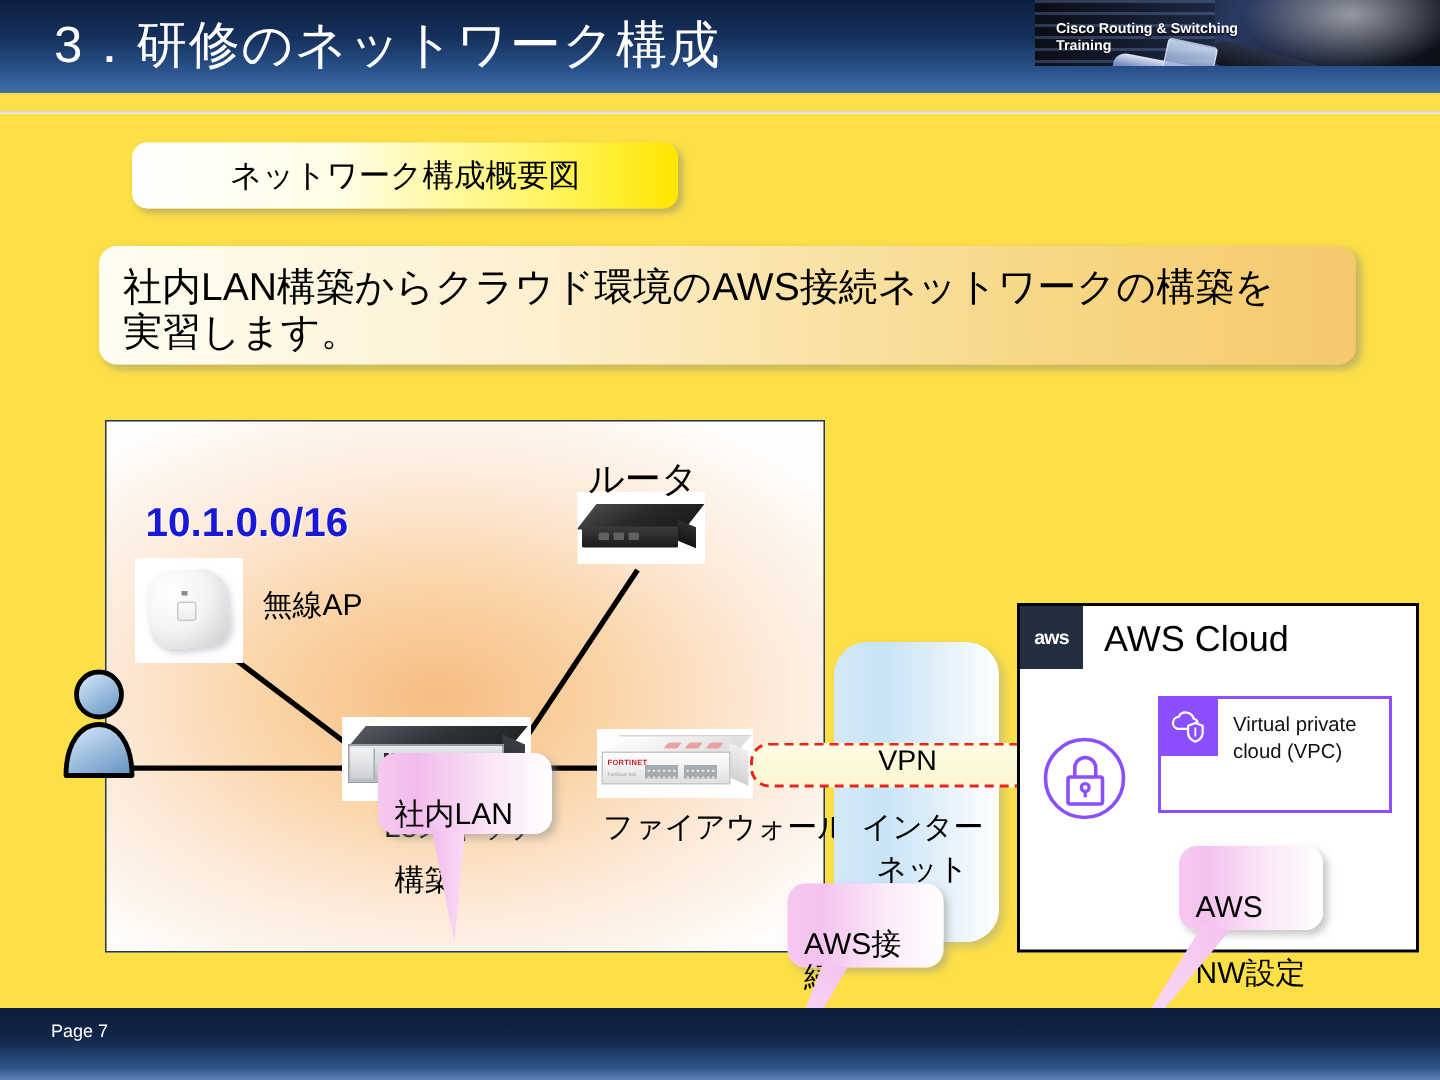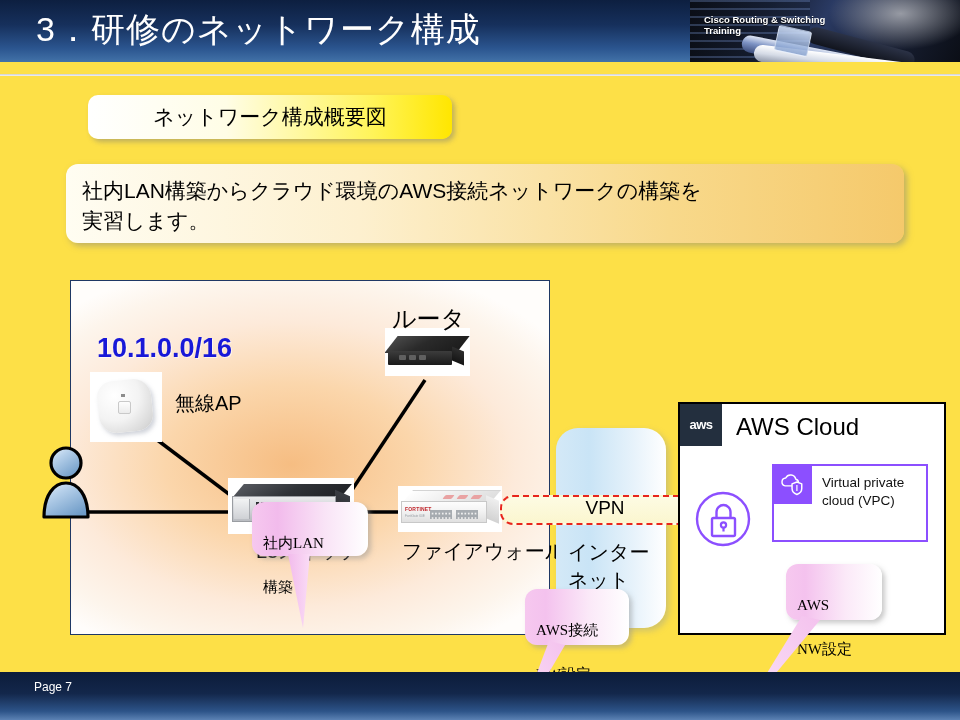--- a/index.html
+++ b/index.html
@@ -20,21 +20,21 @@
     position: absolute; left: 36px; top: 7px;
     font-size: 34px; color: #ffffff; letter-spacing: 1px;
     white-space: nowrap;
   }
   #title-rule {
     position: absolute; left: 0; top: 74px; width: 960px; height: 2px;
     background: linear-gradient(to bottom, #cfcfcf, #f2f2f2);
   }
   
   #header-photo {
-    position: absolute; right: 0; top: 0; width: 270px; height: 62px;
+    position: absolute; right: 0; top: 0; width: 270px; height: 44px;
     overflow: hidden;
     background:
       radial-gradient(ellipse 120px 60px at 78% 22%, rgba(255,255,255,.55), rgba(255,255,255,0) 60%),
       linear-gradient(115deg, #0a0c12 0%, #131a2c 26%, #2a3a63 48%, #1a2238 70%, #0b0e16 100%);
     padding-left: 36px;
   }
   #header-photo .cable {
     position: absolute; height: 17px; border-radius: 9px;
     transform-origin: left center;
   }
@@ -78,21 +78,21 @@
   #heading-pill span { font-size: 21px; color: #000; }
 
   
   #desc-box {
     position: absolute; left: 66px; top: 164px; width: 838px; height: 79px;
     border-radius: 12px;
     background: linear-gradient(to right, #fffdf2 0%, #fdf0cf 35%, #f8d98b 72%, #f5c96b 100%);
     box-shadow: 3px 3px 6px rgba(130,130,130,.5);
     padding: 12px 16px;
   }
-  #desc-box p { font-size: 21px; color: #000; line-height: 30px; }
+  #desc-box p { font-size: 26px; color: #000; line-height: 30px; }
 
   
   #diagram { position: absolute; left: 0; top: 250px; width: 960px; height: 420px; }
   #diagram svg.lines { position: absolute; left: 0; top: 0; width: 960px; height: 420px; }
 
   
   #lan-box {
     position: absolute; left: 70px; top: 30px; width: 480px; height: 355px;
     border: 1.5px solid #1f3864;
     background: radial-gradient(ellipse 330px 210px at 46% 52%,
@@ -222,21 +222,21 @@
 
   
   #internet-box {
     position: absolute; left: 556px; top: 178px; width: 110px; height: 200px;
     border-radius: 22px;
     background: linear-gradient(to right, #d4e9f7 0%, #c9e4f6 30%, #e8f3fb 72%, #ffffff 100%);
     box-shadow: 3px 3px 6px rgba(140,150,160,.4);
   }
   #internet-label {
     position: absolute; left: 562px; top: 288px; width: 100px;
-    font-size: 20px; color: #000; line-height: 28px; text-align: left; padding-left: 6px;
+    font-size: 20px; color: #000; line-height: 28px; text-align: center; padding-left: 6px;
   }
 
   
   #vpn-tunnel {
     position: absolute; left: 500px; top: 245px; width: 210px; height: 30px;
     border: 2.5px dashed #e8251c; border-radius: 13px;
     background: linear-gradient(to bottom, #fdfbe3, #fbf6cf);
     display: flex; align-items: flex-start; justify-content: center;
   }
   #vpn-tunnel span { font-size: 19px; color: #000; }
@@ -268,21 +268,21 @@
   #vpc-label {
     position: absolute; left: 48px; top: 8px; width: 104px;
     font-size: 13.5px; color: #111; line-height: 18px;
   }
 
   
   .callout { position: absolute; }
   .callout .bubble {
     border-radius: 12px; padding: 8px 11px;
     box-shadow: 3px 3px 5px rgba(150,150,150,.5);
-    font-size: 15px; color: #000; line-height: 22px; white-space: pre-line; font-family: Liberation Serif, serif;
+    font-size: 20px; color: #000; line-height: 22px; white-space: pre-line;
   }
   .callout svg.tail { position: absolute; overflow: visible; }
 
   #co-lan { left: 252px; top: 252px; }
   #co-lan .bubble {
     width: 116px; height: 54px;
     background: linear-gradient(to right, #f6c8ef 0%, #f2bbec 22%, #f9e3f6 62%, #ffffff 100%);
   }
   #co-aws-conn { left: 525px; top: 339px; }
   #co-aws-conn .bubble {

